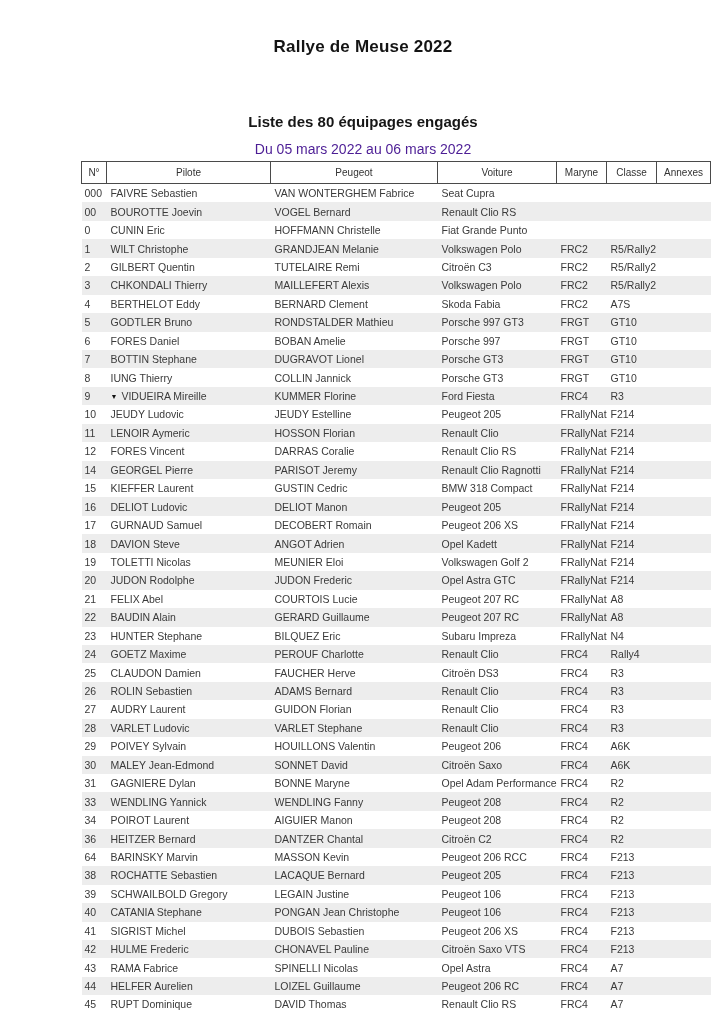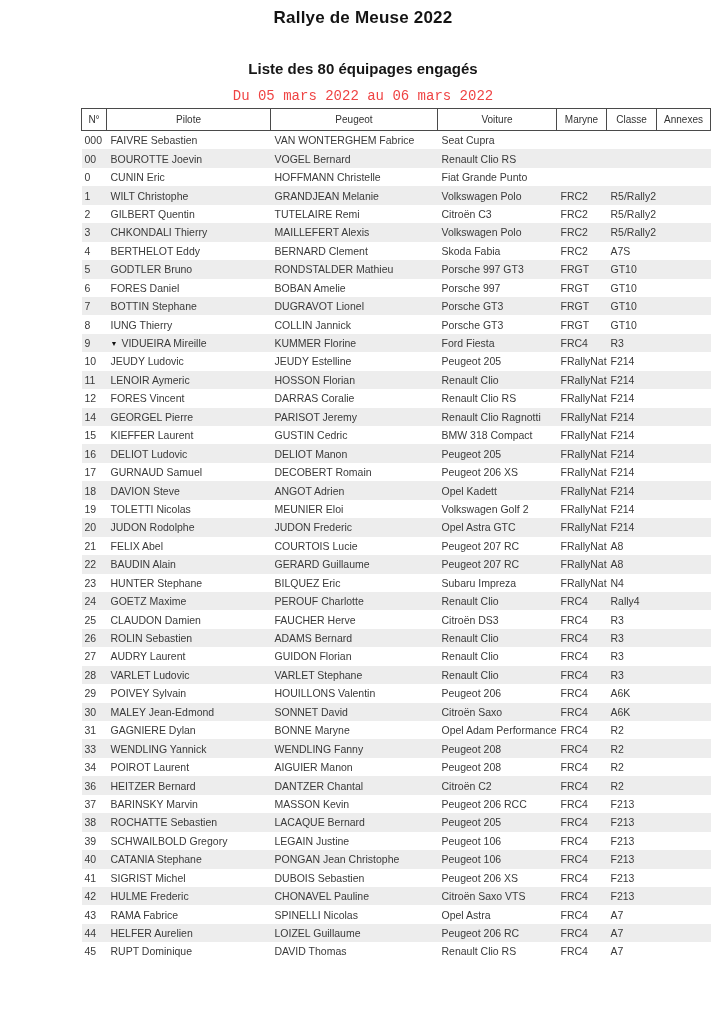--- a/index.html
+++ b/index.html
@@ -1,30 +1,30 @@
 <!DOCTYPE html>
 <html><head>
 <meta charset="utf-8">
 <style>
   html,body{margin:0;padding:0;background:#ffffff;}
   .page{
     width:726px;height:1024px;background:#ffffff;overflow:hidden;
     font-family:"Liberation Sans",sans-serif;color:#363636;
   }
   .title{
-    margin:0;padding-top:8px;text-align:center;
+    margin:0;padding-top:37px;text-align:center;
     font-size:17px;font-weight:700;color:#141414;letter-spacing:.2px;
   }
   .subtitle{
-    margin:32px 0 0 0;text-align:center;
+    margin:56px 0 0 0;text-align:center;
     font-size:15px;font-weight:700;color:#161616;
   }
   .daterange{
     margin:11px 0 0 0;text-align:center;
-    font-size:14px;font-weight:400;color:#ef4444;font-family:Liberation Mono, monospace;
+    font-size:14px;font-weight:400;color:#4c1d95;
   }
   table.entries{
     border-collapse:collapse;table-layout:fixed;
     width:629px;margin:4px 0 0 81px;
   }
   table.entries col.w-num{width:25px;}
   table.entries col.w-pilote{width:164px;}
   table.entries col.w-copilote{width:167px;}
   table.entries col.w-voiture{width:119px;}
   table.entries col.w-groupe{width:50px;}
@@ -394,21 +394,21 @@
         <tr>
           <td class="c-num">36</td>
           <td class="c-pilote"><span>HEITZER Bernard</span></td>
           <td class="c-copilote">DANTZER Chantal</td>
           <td class="c-voiture">Citroën C2</td>
           <td class="c-groupe">FRC4</td>
           <td class="c-classe">R2</td>
           <td class="c-annexes"></td>
         </tr>
         <tr>
-          <td class="c-num">37</td>
+          <td class="c-num">64</td>
           <td class="c-pilote"><span>BARINSKY Marvin</span></td>
           <td class="c-copilote">MASSON Kevin</td>
           <td class="c-voiture">Peugeot 206 RCC</td>
           <td class="c-groupe">FRC4</td>
           <td class="c-classe">F213</td>
           <td class="c-annexes"></td>
         </tr>
         <tr>
           <td class="c-num">38</td>
           <td class="c-pilote"><span>ROCHATTE Sebastien</span></td>

